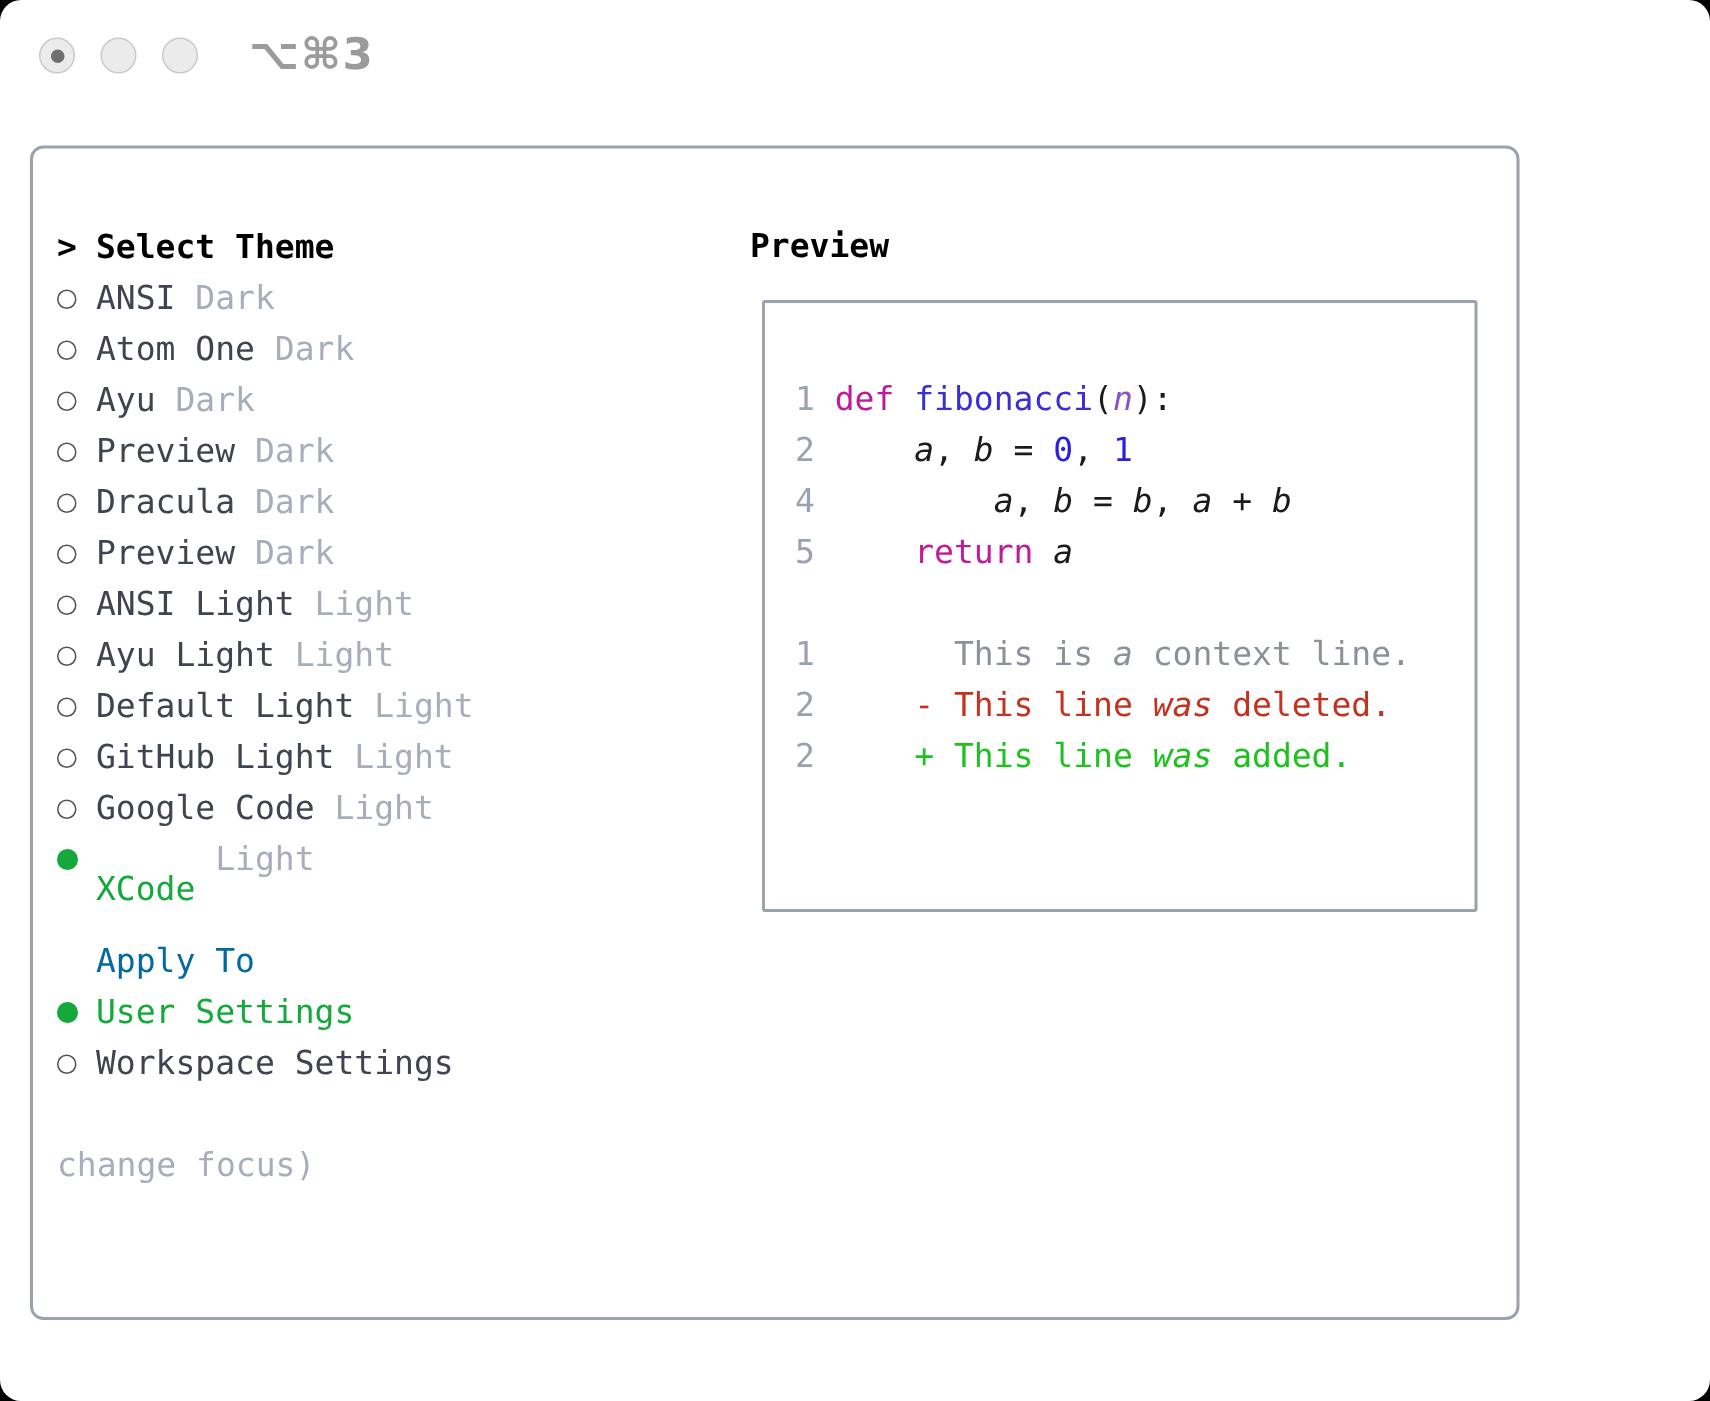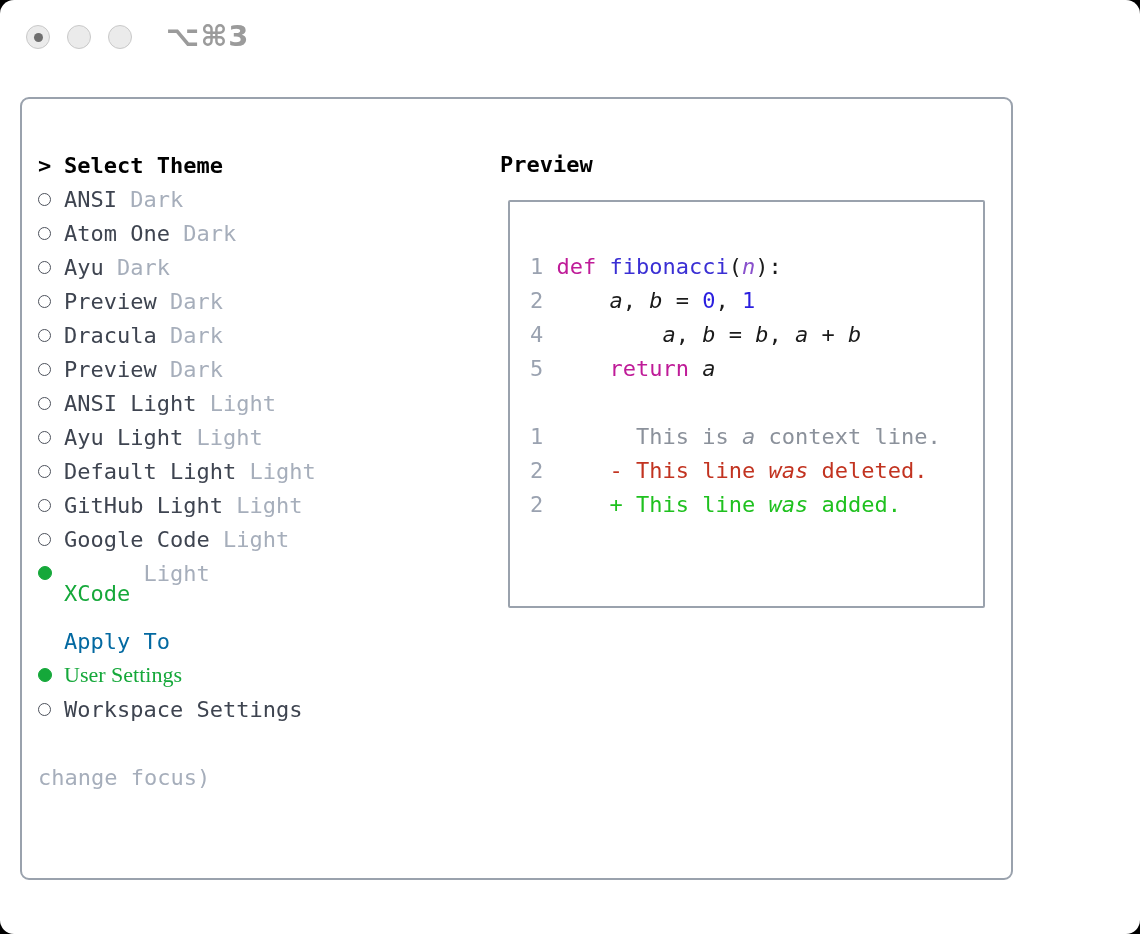--- a/index.html
+++ b/index.html
@@ -48,21 +48,21 @@
   .bullet{
     width:13px;height:13px;border-radius:50%;
     border:1.5px solid #4d525c;box-sizing:border-box;background:transparent;
   }
   .bullet.sel{background:var(--green);border-color:var(--green);width:14px;height:14px;}
   .section-title{font-weight:bold;color:#000;}
   .plain-title{color:#0369a1;}
   .theme-name{color:var(--txt);text-align:right;}
   .variant{color:var(--muted);}
   .row.selected .theme-name{color:var(--green);margin-top:40px;}
-  .row.selected .opt-label{color:var(--green);font-family:Liberation Serif, serif;}
+  .row.selected .opt-label{color:var(--green);}
   .opt-label{color:var(--txt);}
   .help{color:var(--muted);}
   
   .preview-title{
     position:absolute;left:500px;top:148px;height:34px;line-height:34px;
     font-size:22px;font-weight:bold;color:#000;
   }
   .preview-box{
     position:absolute;left:508px;top:200px;width:477px;height:408px;
     border:2px solid var(--border);border-radius:2px;box-sizing:border-box;

